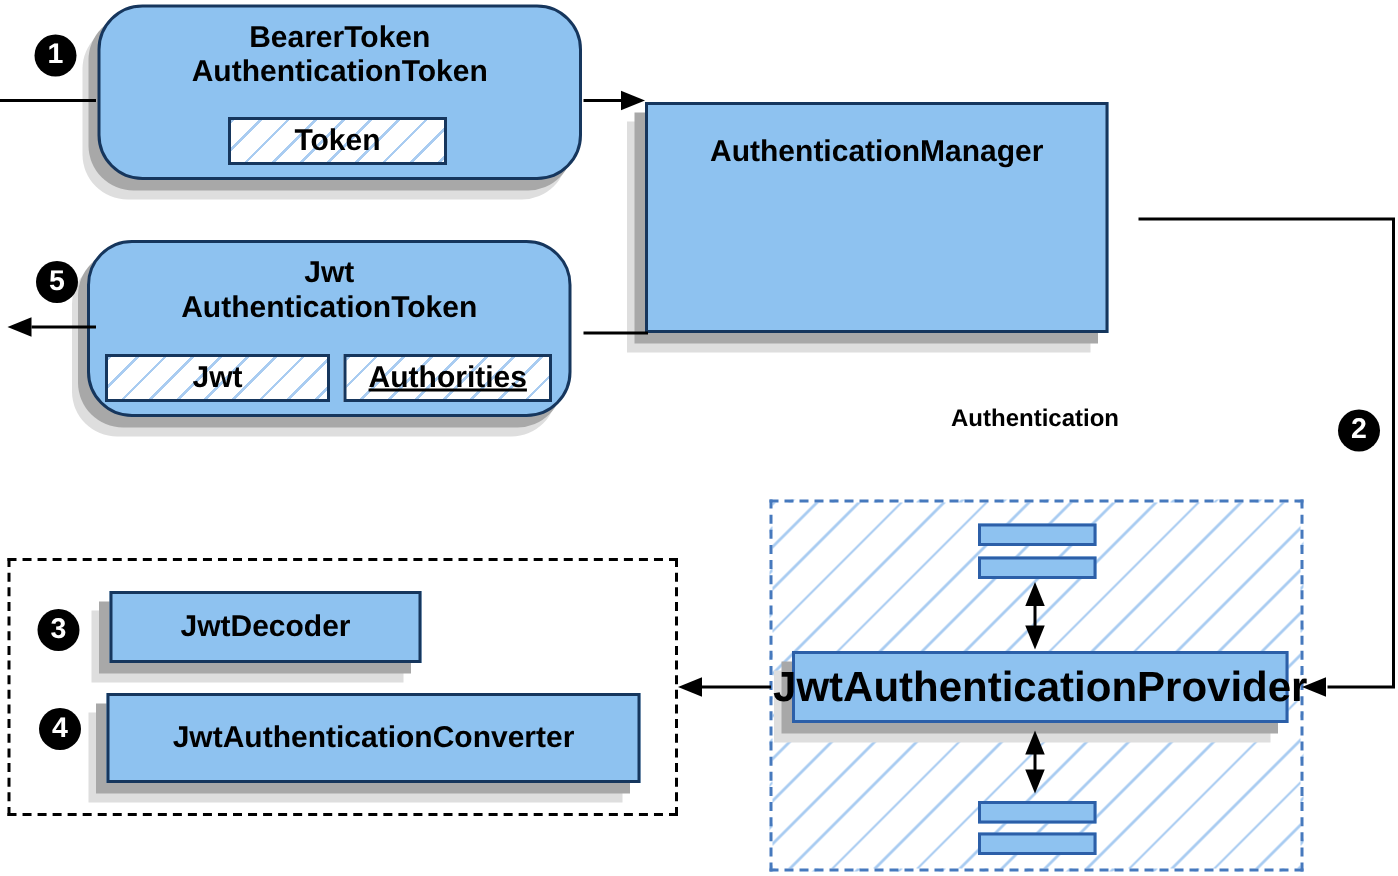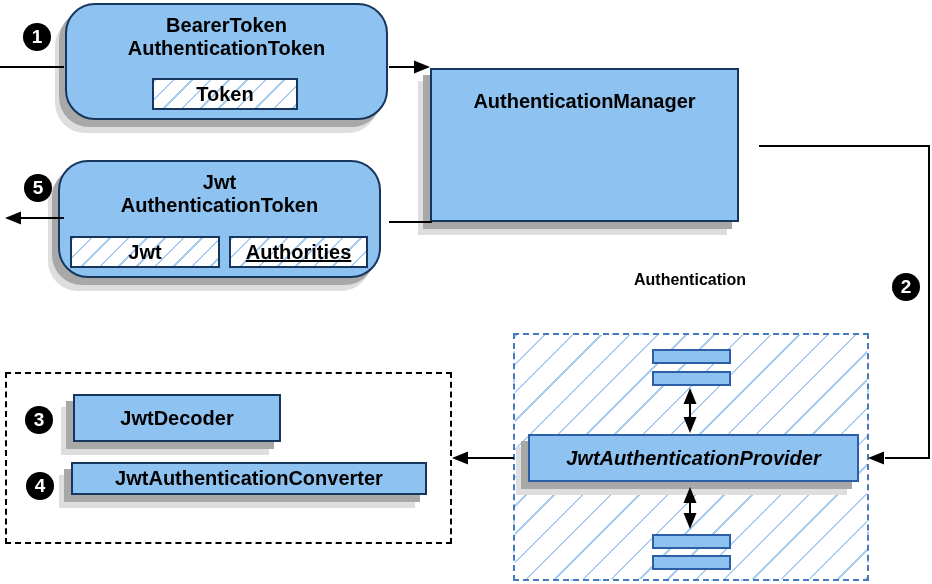--- a/index.html
+++ b/index.html
@@ -117,29 +117,29 @@
       <div>AuthenticationToken</div>
     </div>
     <div class="abs chip hatch-sm" style="left:10px;top:74px;width:150px;height:32px;">
       <span>Jwt</span>
     </div>
     <div class="abs chip hatch-sm" style="left:169px;top:74px;width:139px;height:32px;text-decoration:underline;">
       <span>Authorities</span>
     </div>
   </div>
 
-  <div class="abs plain-node flex-center" style="left:528px;top:434px;width:331px;height:48px;font-size:20px;z-index:2;font-style:italic;">
+  <div class="abs plain-node flex-center" style="left:528px;top:434px;width:331px;height:48px;font-size:28px;z-index:2;">
     <span>JwtAuthenticationProvider</span>
   </div>
 
   <div class="abs square-node flex-center" style="left:73px;top:394px;width:208px;height:48px;font-size:20px;z-index:2;">
     <span>JwtDecoder</span>
   </div>
 
-  <div class="abs square-node flex-center" style="left:71px;top:462px;width:356px;height:33px;font-size:20px;z-index:2;">
+  <div class="abs square-node flex-center" style="left:71px;top:462px;width:356px;height:60px;font-size:20px;z-index:2;">
     <span>JwtAuthenticationConverter</span>
   </div>
 
   <svg id="connector-layer" viewBox="0 0 932 584">
 
     <line x1="0" y1="67" x2="64" y2="67"></line>
 
     <line x1="389" y1="67" x2="415" y2="67"></line>
     <polygon points="430,67 414,60.5 414,73.5"></polygon>
 

